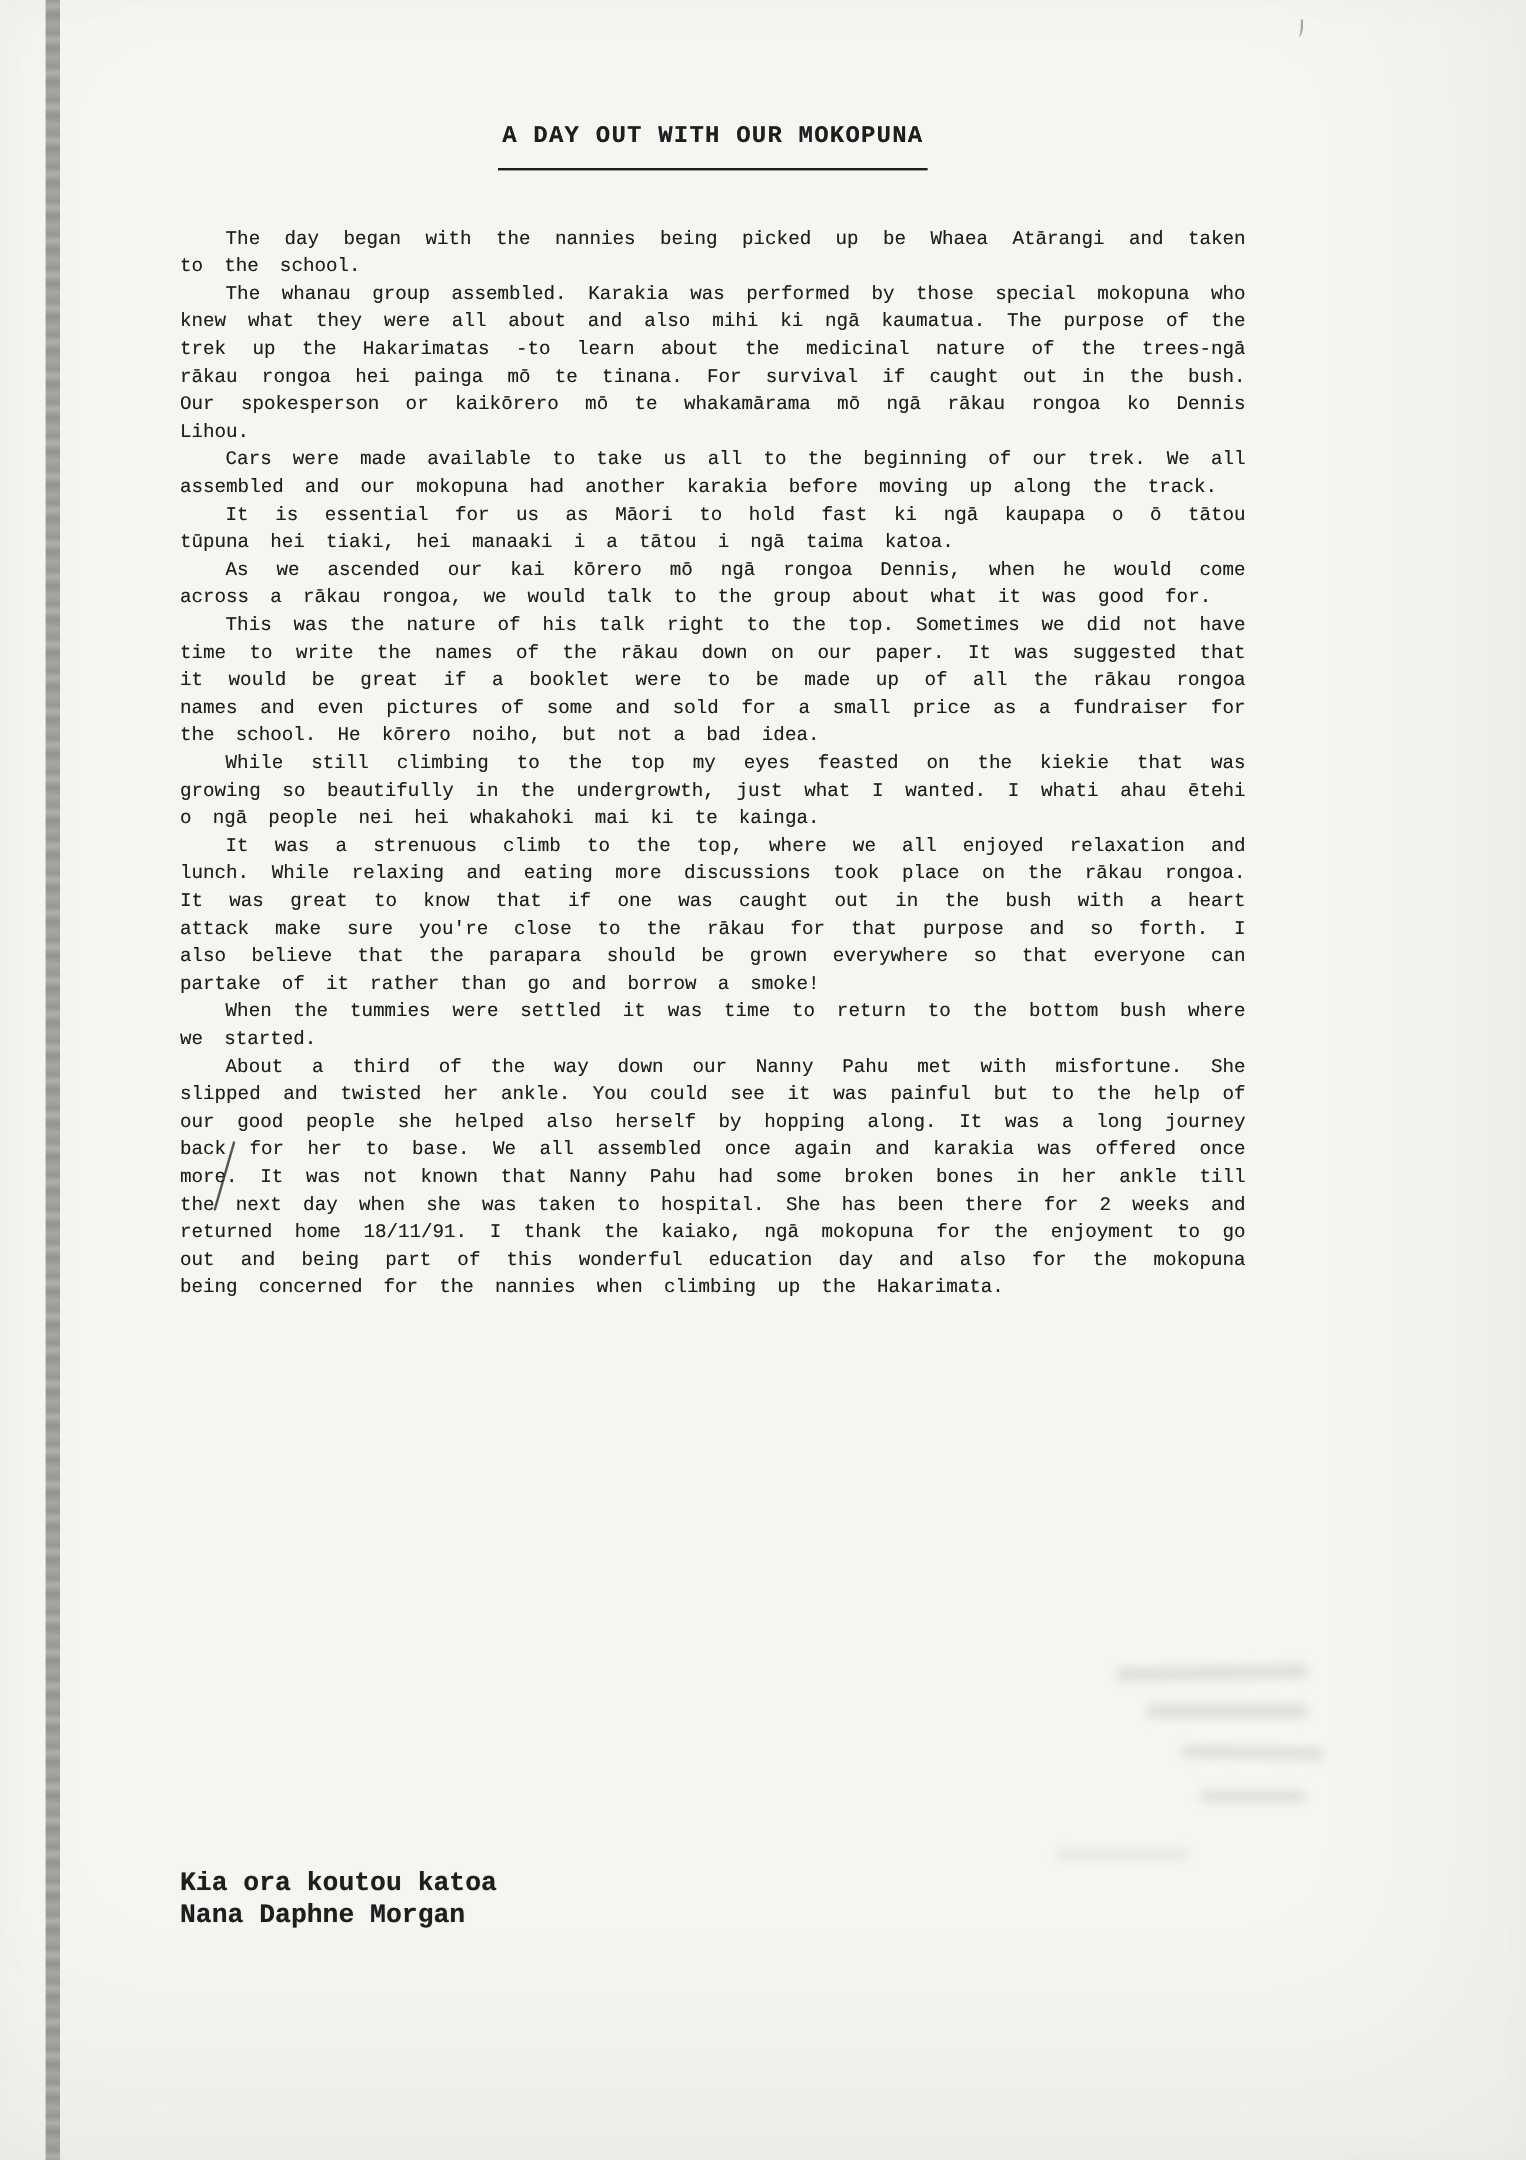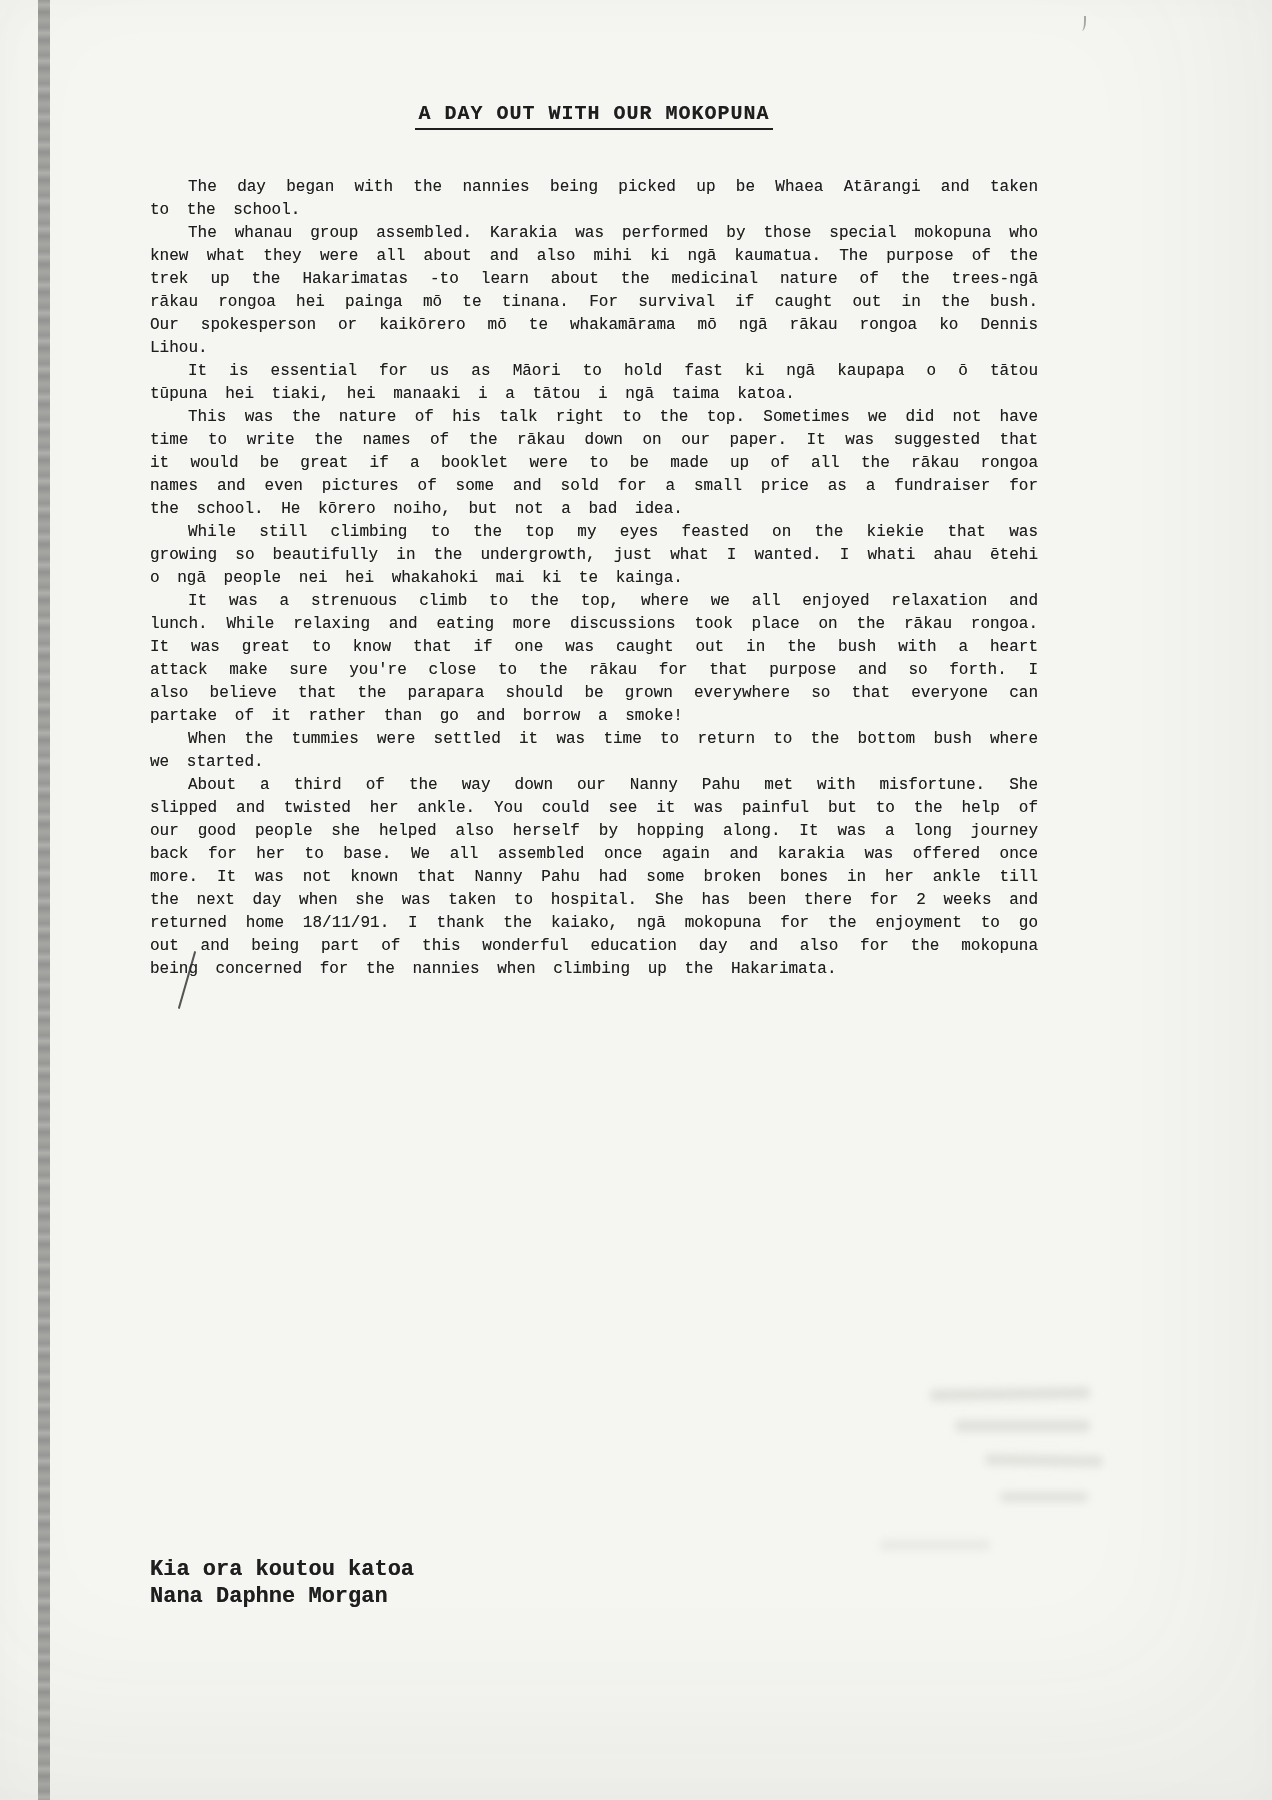--- a/index.html
+++ b/index.html
@@ -34,21 +34,21 @@
     margin-top: 102px;
     margin-bottom: 46px;
     font-size: 20px;
     font-weight: bold;
     letter-spacing: 1px;
     text-shadow: 0 0 0.5px rgba(0,0,0,0.5);
   }
   .title span {
     display: inline-block;
     border-bottom: 2px solid #1e1e1e;
-    padding: 0 3px 3px 3px;
+    padding: 0 3px 15px 3px;
   }
   .para {
     font-size: 16px;
     line-height: 23px;
     text-align: justify;
     text-align-last: left;
     text-indent: 38px;
     word-spacing: 0.5em;
     text-shadow: 0 0 0.5px rgba(0,0,0,0.45);
   }
@@ -102,21 +102,23 @@
 <div class="page">
 
   <div class="binding-strip"></div>
   <div class="pen-mark-top"></div>
 
   <div class="content">
     <h1 class="title"><span>A DAY OUT WITH OUR MOKOPUNA</span></h1>
 
     <p class="para">The day began with the nannies being picked up be Whaea Atārangi and taken to the school.</p>
     <p class="para">The whanau group assembled.  Karakia was performed by those special mokopuna who knew what they were all about and also mihi ki ngā kaumatua.  The purpose of the trek up the Hakarimatas -to learn about the medicinal nature of the trees-ngā rākau rongoa hei painga mō te tinana.  For survival if caught out in the bush.  Our spokesperson or kaikōrero mō te whakamārama mō ngā rākau rongoa ko Dennis Lihou.</p>
+    <p class="para">Cars were made available to take us all to the beginning of our trek.  We all assembled and our mokopuna had another karakia before moving up along the track.</p>
     <p class="para">It is essential for us as Māori to hold fast ki ngā kaupapa o ō tātou tūpuna hei tiaki, hei manaaki i a tātou i ngā taima katoa.</p>
+    <p class="para">As we ascended our kai kōrero mō ngā rongoa Dennis, when he would come across a rākau rongoa, we would talk to the group about what it was good for.</p>
     <p class="para">This was the nature of his talk right to the top.  Sometimes we did not have time to write the names of the rākau down on our paper.  It was suggested that it would be great if a booklet were to be made up of all the rākau rongoa names and even pictures of some and sold for a small price as a fundraiser for the school.  He kōrero noiho, but not a bad idea.</p>
     <p class="para">While still climbing to the top my eyes feasted on the kiekie that was growing so beautifully in the undergrowth, just what I wanted.  I whati ahau ētehi o ngā people nei hei whakahoki mai ki te kainga.</p>
     <p class="para">It was a strenuous climb to the top, where we all enjoyed relaxation and lunch.  While relaxing and eating more discussions took place on the rākau rongoa.  It was great to know that if one was caught out in the bush with a heart attack make sure you're close to the rākau for that purpose and so forth.  I also believe that the parapara should be grown everywhere so that everyone can partake of it rather than go and borrow a smoke!</p>
     <p class="para">When the tummies were settled it was time to return to the bottom bush where we started.</p>
     <p class="para">About a third of the way down our Nanny Pahu met with misfortune.  She slipped and twisted her ankle.  You could see it was painful but to the help of our good people she helped also herself by hopping along.  It was a long journey back for her to base.  We all assembled once again and karakia was offered once more.  It was not known that Nanny Pahu had some broken bones in her ankle till the next day when she was taken to hospital.  She has been there for 2 weeks and returned home 18/11/91.  I thank the kaiako, ngā mokopuna for the enjoyment to go out and being part of this wonderful education day and also for the mokopuna being concerned for the nannies when climbing up the Hakarimata.</p>
   </div>
 
   <div class="pen-stroke"></div>
 
   <div class="signature">

